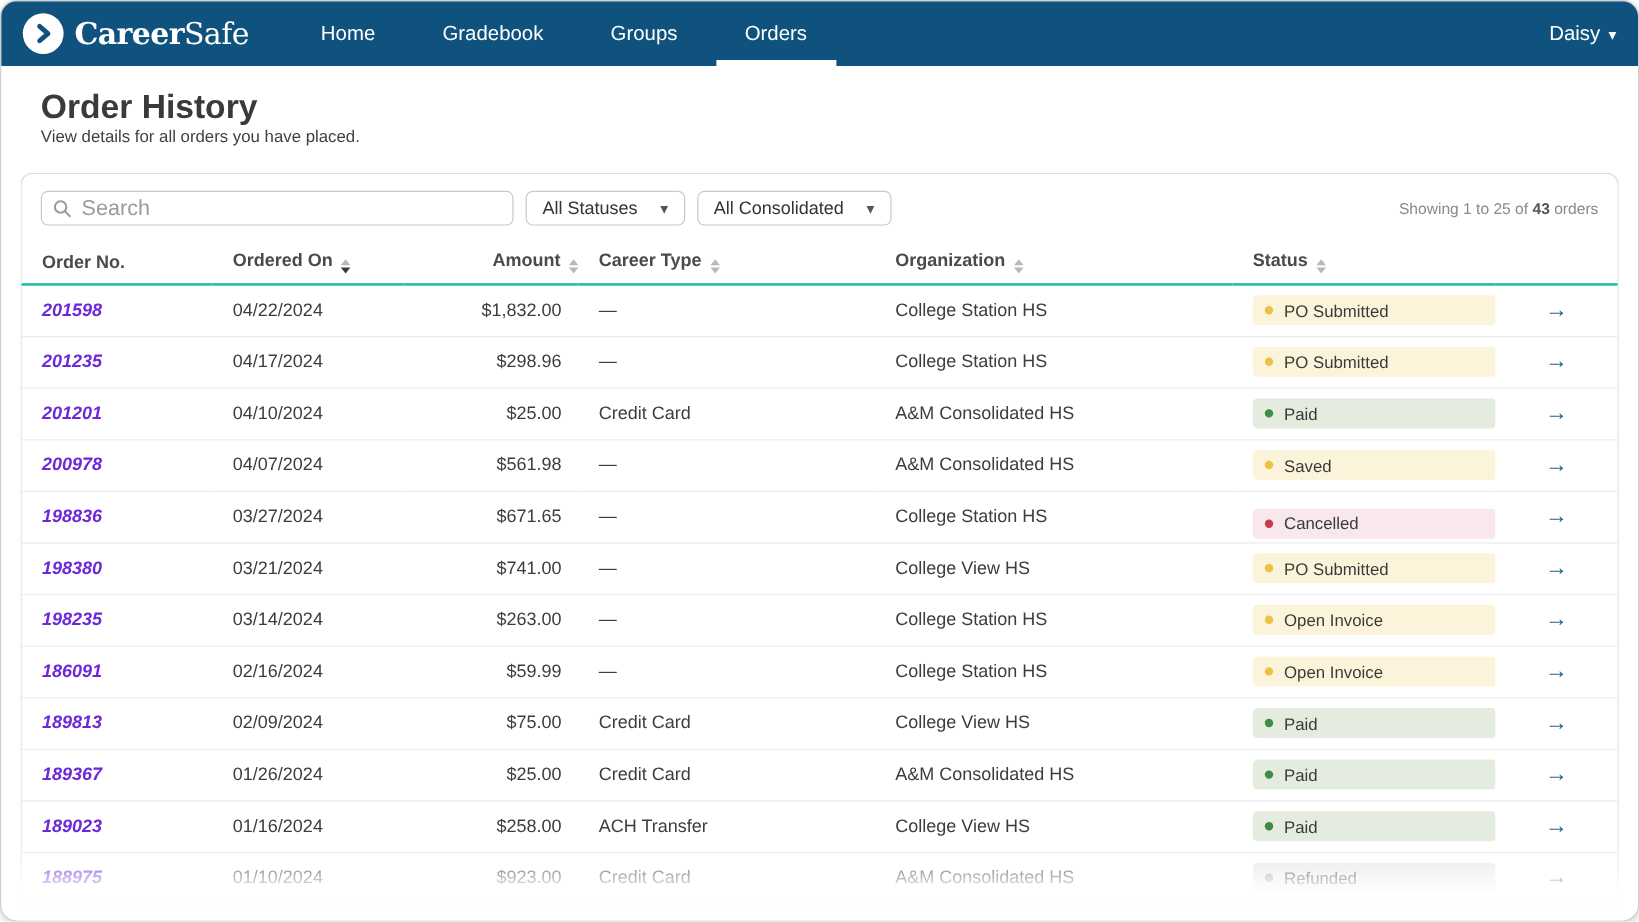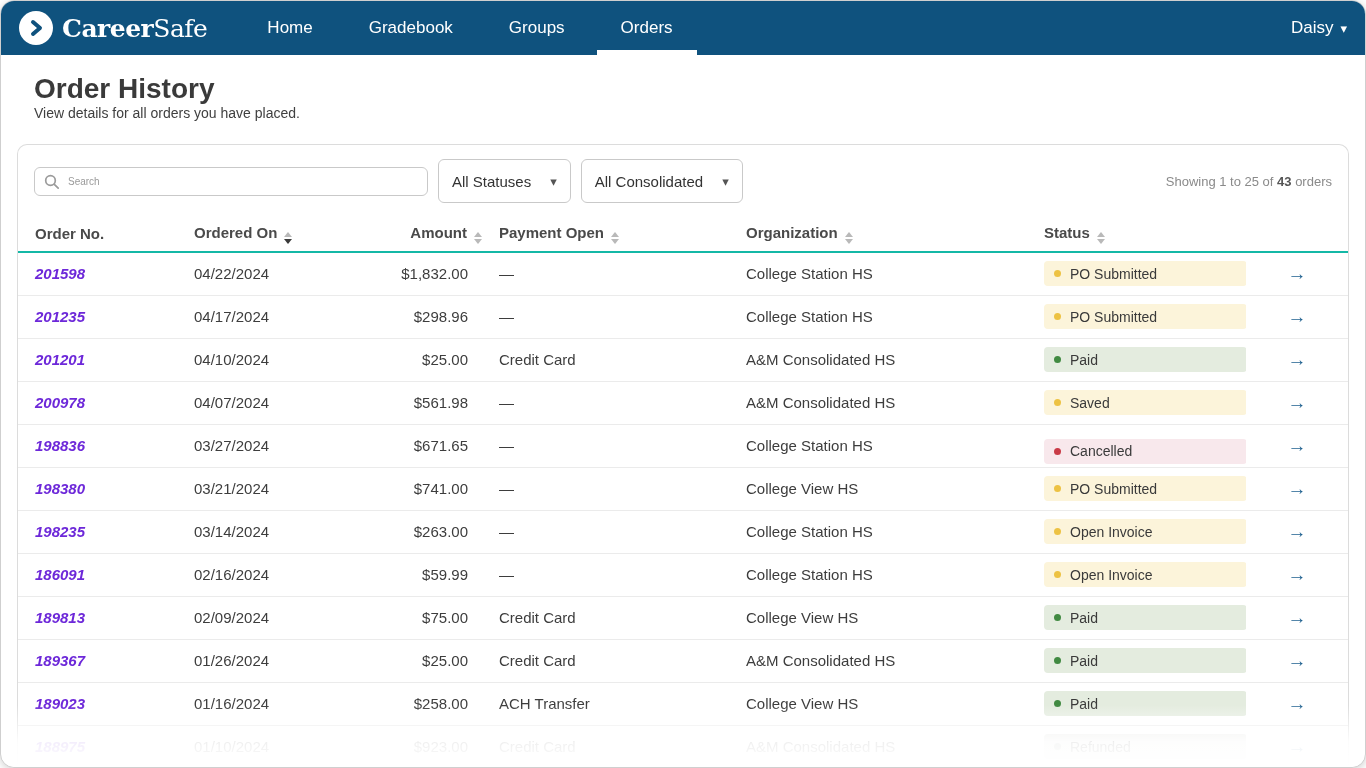--- a/index.html
+++ b/index.html
@@ -37,26 +37,26 @@
   
   .card{
     margin:23px 16px 0; border:1px solid #dcdcdc; border-bottom:none;
     border-radius:10px 10px 0 0; background:#fff; min-height:560px;
   }
   .filter-bar{ display:flex; align-items:center; padding:14px 16px 13px; }
   .search-wrap{ position:relative; width:394px; }
   .search-wrap svg{ position:absolute; left:10px; top:7px; }
   .search-input{
     width:100%; height:29px; border:1px solid #c9c9c9; border-radius:6px;
-    padding:0 10px 0 33px; font-size:10px; color:#3a3a3a; outline:none;
+    padding:0 10px 0 33px; font-size:18px; color:#3a3a3a; outline:none;
     font-family:"Liberation Sans", sans-serif;
   }
   .search-input::placeholder{ color:#9a9a9a; }
   .select-btn{
-    height:44px; border:1px solid #c9c9c9; border-radius:6px; background:#fff;
+    height:29px; border:1px solid #c9c9c9; border-radius:6px; background:#fff;
     display:flex; align-items:center; padding:0 13px; font-size:15px; color:#333;
     margin-left:10px; cursor:pointer; white-space:nowrap;
   }
   .select-btn .caret{ margin-left:19px; color:#555; }
   .results-summary{ margin-left:auto; font-size:13px; color:#8a8a8a; white-space:nowrap; }
   .results-summary b{ color:#555; }
   
   table{ width:100%; border-collapse:collapse; table-layout:fixed; }
   th, td{ text-align:left; padding-left:17px; vertical-align:middle; }
   thead th{
@@ -155,21 +155,21 @@
         <tr>
           <th>Order No.</th>
           <th class="sortable"><span>Ordered On</span><span class="sort-icon">
                 <span class="tri tri-up"></span>
                 <span class="tri tri-down active"></span>
               </span></th>
           <th class="sortable col-amount"><span>Amount</span><span class="sort-icon">
                 <span class="tri tri-up"></span>
                 <span class="tri tri-down"></span>
               </span></th>
-          <th class="sortable"><span>Payment Open</span><span class="sort-icon">
+          <th class="sortable"><span>Career Type</span><span class="sort-icon">
                 <span class="tri tri-up"></span>
                 <span class="tri tri-down"></span>
               </span></th>
           <th class="sortable"><span>Organization</span><span class="sort-icon">
                 <span class="tri tri-up"></span>
                 <span class="tri tri-down"></span>
               </span></th>
           <th class="sortable"><span>Status</span><span class="sort-icon">
                 <span class="tri tri-up"></span>
                 <span class="tri tri-down"></span>

